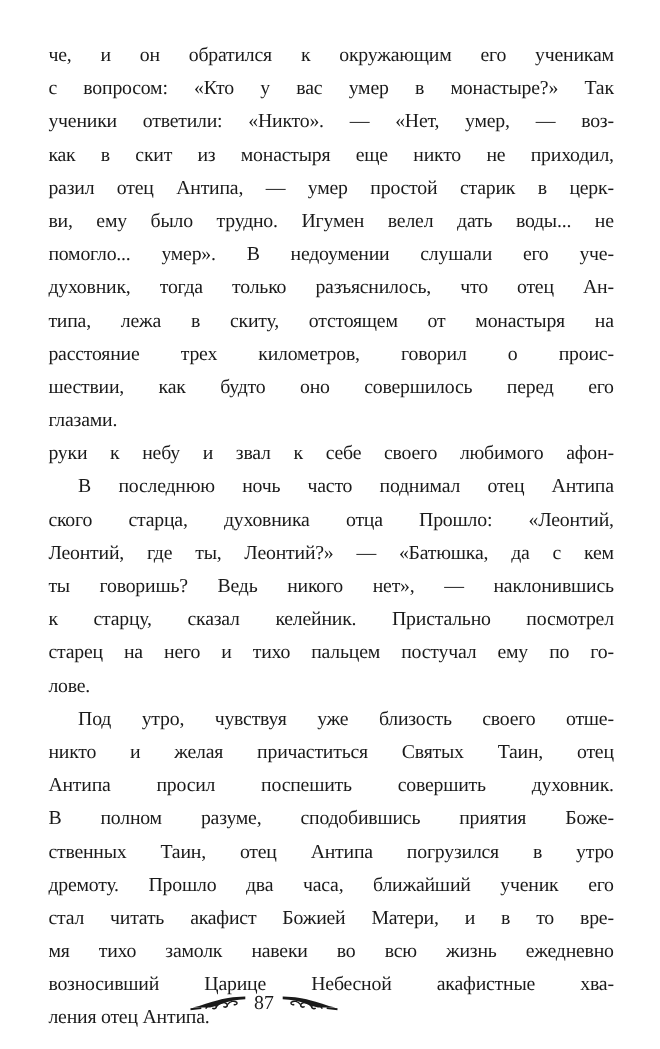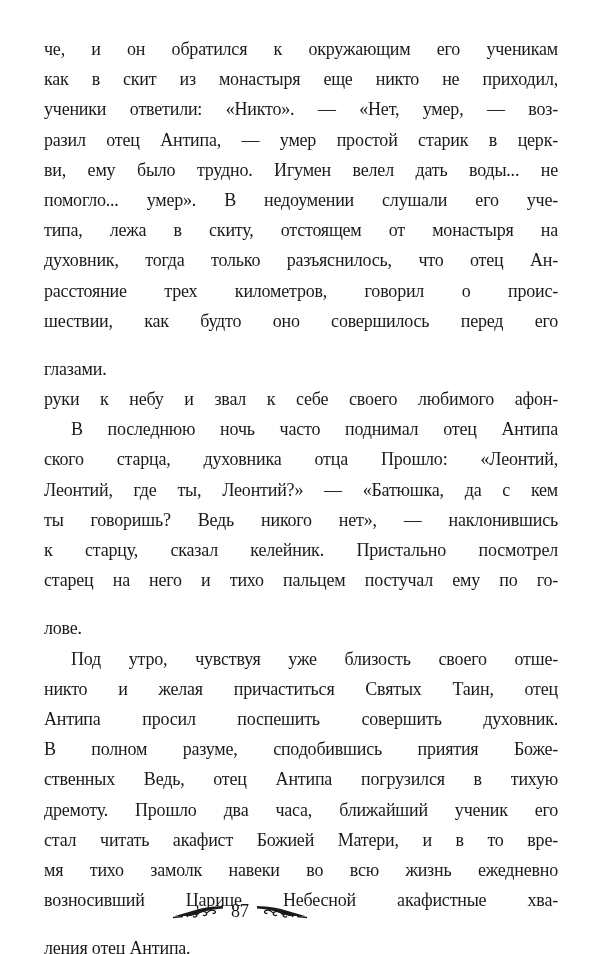--- a/index.html
+++ b/index.html
@@ -26,21 +26,20 @@
       height: 30.2px;
       line-height: 30.2px;
       font-size: 18px;
       white-space: nowrap;
       text-align: justify;
       text-align-last: justify;
       letter-spacing: -0.2px;
     }
     .line.last {
       text-align-last: left;
-      margin-top: 18px;
     }
     .line.indent {
       padding-left: 27px;
     }
     .footer {
       position: absolute;
       left: 0;
       top: 896px;
       width: 480px;
       height: 30px;
@@ -60,27 +59,28 @@
       display: block;
     }
   </style>
 </head>
 <body>
 
 <div class="page">
 
   <div>
     <span class="line">че, и он обратился к окружающим его ученикам</span>
+    <span class="line">с вопросом: «Кто у вас умер в монастыре?» Так</span>
+    <span class="line">ученики ответили: «Никто». — «Нет, умер, — воз-</span>
     <span class="line">как в скит из монастыря еще никто не приходил,</span>
-    <span class="line">ученики ответили: «Никто». — «Нет, умер, — воз-</span>
     <span class="line">разил отец Антипа, — умер простой старик в церк-</span>
     <span class="line">ви, ему было трудно. Игумен велел дать воды... не</span>
     <span class="line">помогло... умер». В недоумении слушали его уче-</span>
+    <span class="line">духовник, тогда только разъяснилось, что отец Ан-</span>
     <span class="line">типа, лежа в скиту, отстоящем от монастыря на</span>
-    <span class="line">духовник, тогда только разъяснилось, что отец Ан-</span>
     <span class="line">расстояние трех километров, говорил о проис-</span>
     <span class="line">шествии, как будто оно совершилось перед его</span>
     <span class="line last">глазами.</span>
   </div>
 
   <div>
     <span class="line">руки к небу и звал к себе своего любимого афон-</span>
     <span class="line indent">В последнюю ночь часто поднимал отец Антипа</span>
     <span class="line">ского старца, духовника отца Прошло: «Леонтий,</span>
     <span class="line">Леонтий, где ты, Леонтий?» — «Батюшка, да с кем</span>
@@ -88,21 +88,21 @@
     <span class="line">к старцу, сказал келейник. Пристально посмотрел</span>
     <span class="line">старец на него и тихо пальцем постучал ему по го-</span>
     <span class="line last">лове.</span>
   </div>
 
   <div>
     <span class="line indent">Под утро, чувствуя уже близость своего отше-</span>
     <span class="line">никто и желая причаститься Святых Таин, отец</span>
     <span class="line">Антипа просил поспешить совершить духовник.</span>
     <span class="line">В полном разуме, сподобившись приятия Боже-</span>
-    <span class="line">ственных Ведь, отец Антипа погрузился в тихую</span>
+    <span class="line">ственных Таин, отец Антипа погрузился в утро</span>
     <span class="line">дремоту. Прошло два часа, ближайший ученик его</span>
     <span class="line">стал читать акафист Божией Матери, и в то вре-</span>
     <span class="line">мя тихо замолк навеки во всю жизнь ежедневно</span>
     <span class="line">возносивший Царице Небесной акафистные хва-</span>
     <span class="line last">ления отец Антипа.</span>
   </div>
 
 </div>
 
 <div class="footer">

